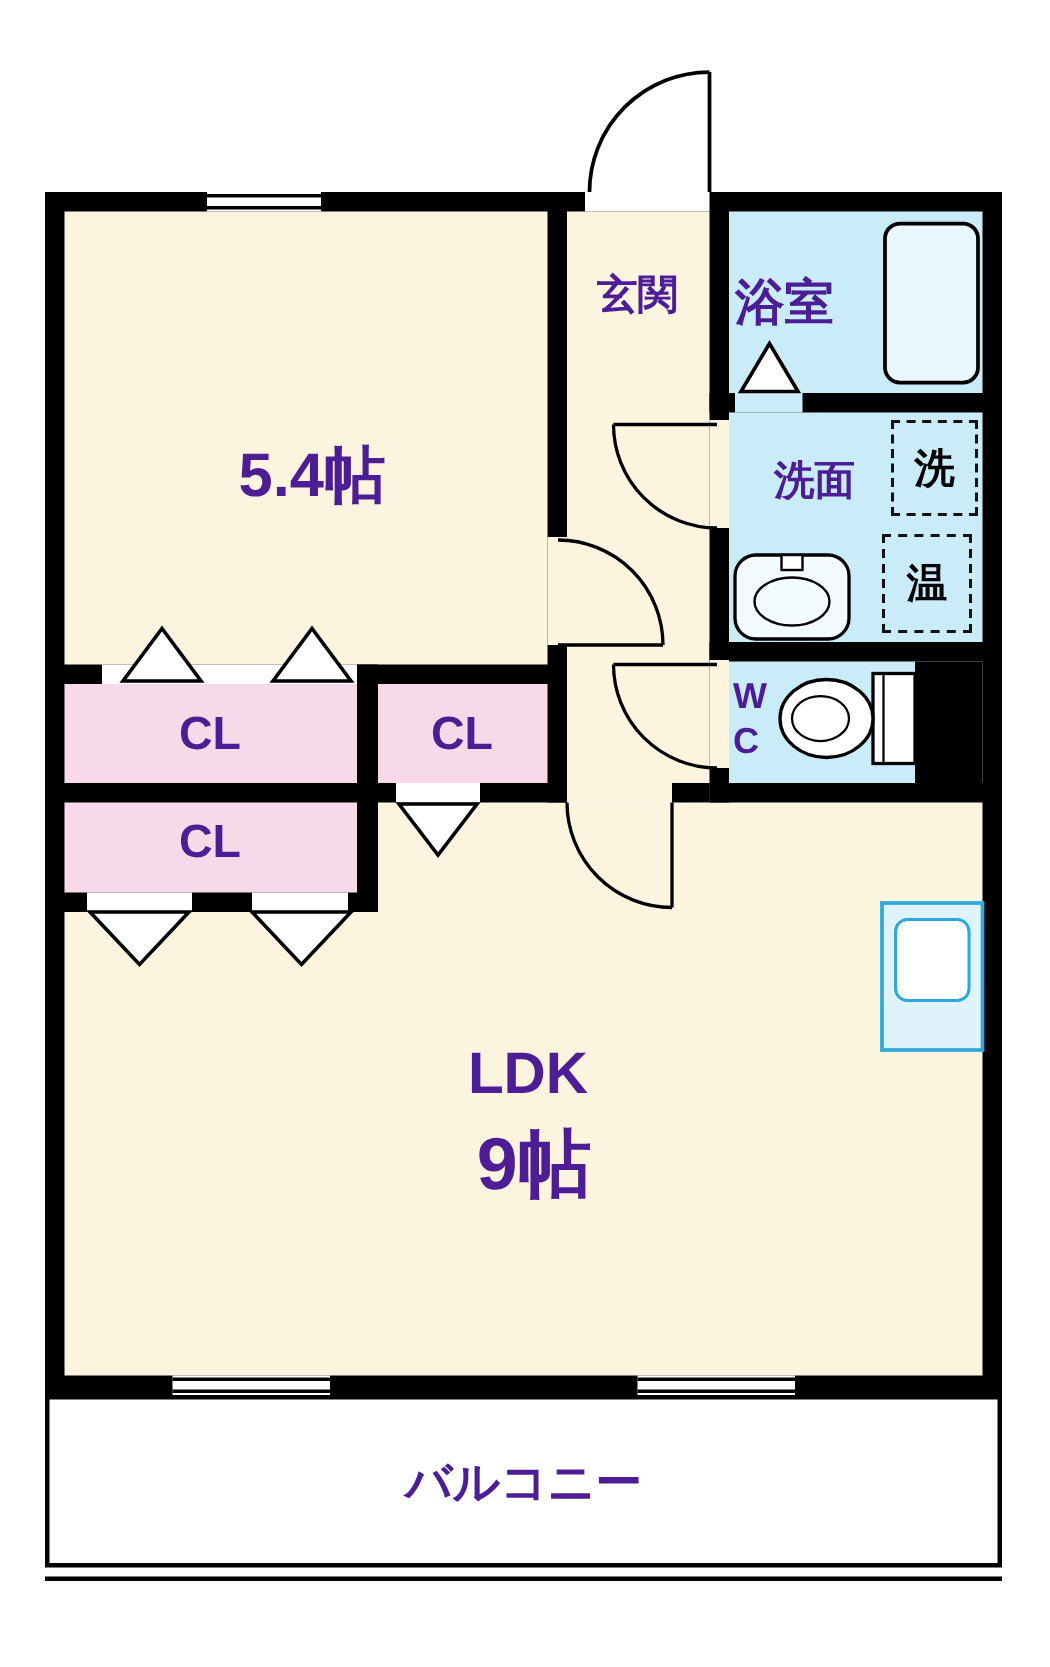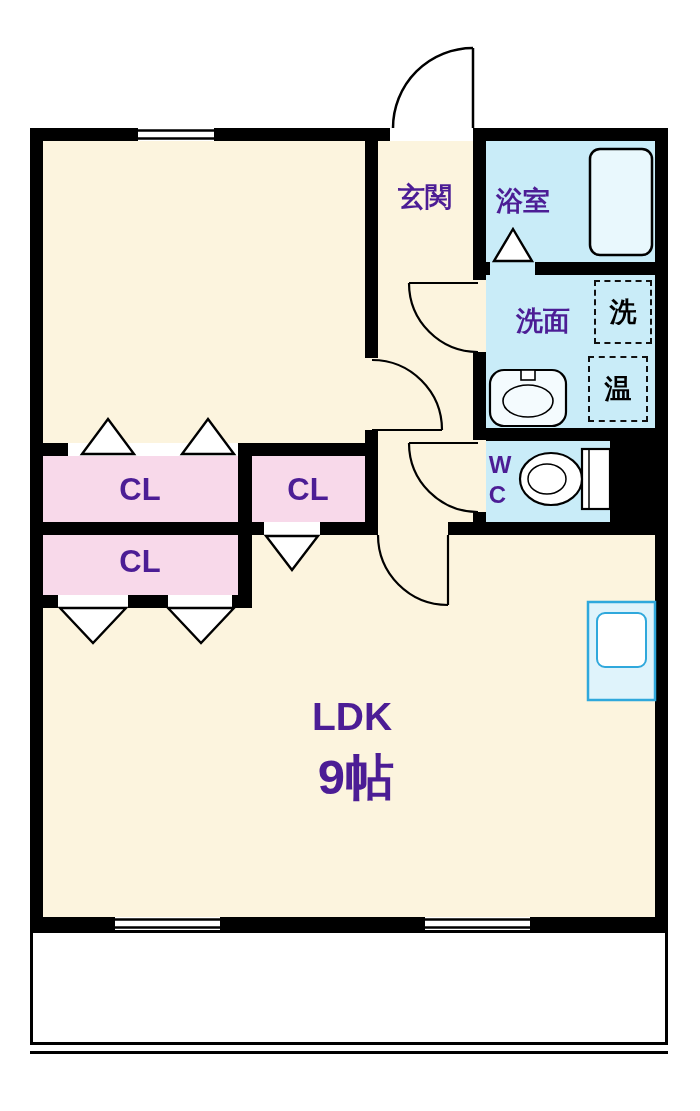--- a/index.html
+++ b/index.html
@@ -148,30 +148,32 @@
     <span>洗</span>
   </div>
   <div class="dashed-box" style="left:588px;top:356px;width:60px;height:66px;font-size:27px;">
     <span>温</span>
   </div>
 
   <div class="balcony" style="left:30px;top:930px;width:638px;height:115px;"></div>
   <div class="abs wall" style="left:30px;top:1051px;width:638px;height:3px;"></div>
 
   <div class="lbl" style="left:425px;top:197px;font-size:27px;">玄関</div>
-  <div class="lbl" style="left:523px;top:201px;font-size:27px;">浴室</div>
+  <div class="lbl" style="left:523px;top:201px;font-size:33px;">浴室</div>
   <div class="lbl" style="left:527px;top:321px;font-size:27px;margin-left:16px;">洗面</div>
 
   <div class="lbl" style="left:500px;top:480px;font-size:24px;font-weight:700;line-height:1.25;">
     <div>W</div>
     <div>C</div>
   </div>
 
+  <div class="lbl" style="left:208px;top:317px;font-size:41px;">5.4帖</div>
 
   <div class="lbl" style="left:140px;top:489px;font-size:31px;">CL</div>
   <div class="lbl" style="left:308px;top:489px;font-size:31px;">CL</div>
   <div class="lbl" style="left:140px;top:561px;font-size:31px;">CL</div>
 
   <div class="lbl" style="left:352px;top:716px;font-size:39px;">LDK</div>
   <div class="lbl" style="left:356px;top:777px;font-size:49px;">9帖</div>
 
+  <div class="lbl" style="left:349px;top:988px;font-size:31px;">バルコニー</div>
 
 </div>
 
 </body></html>

